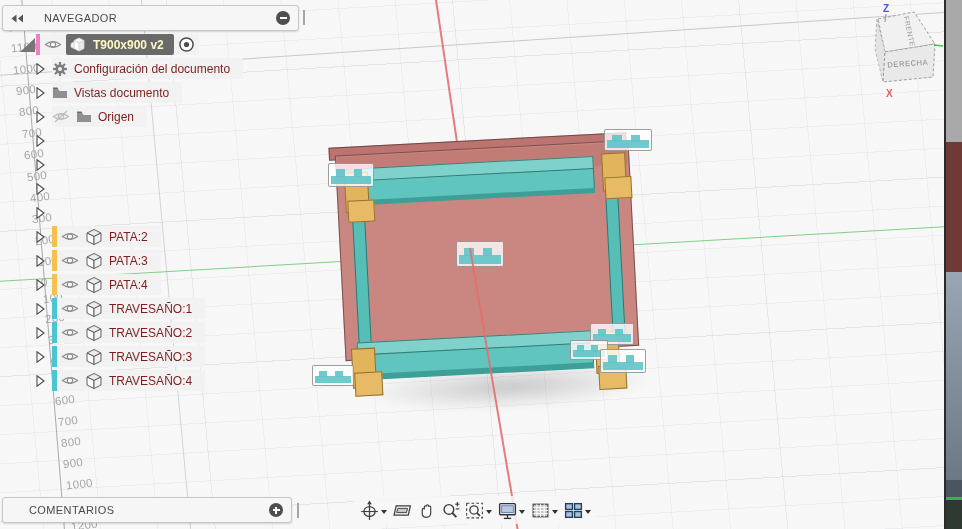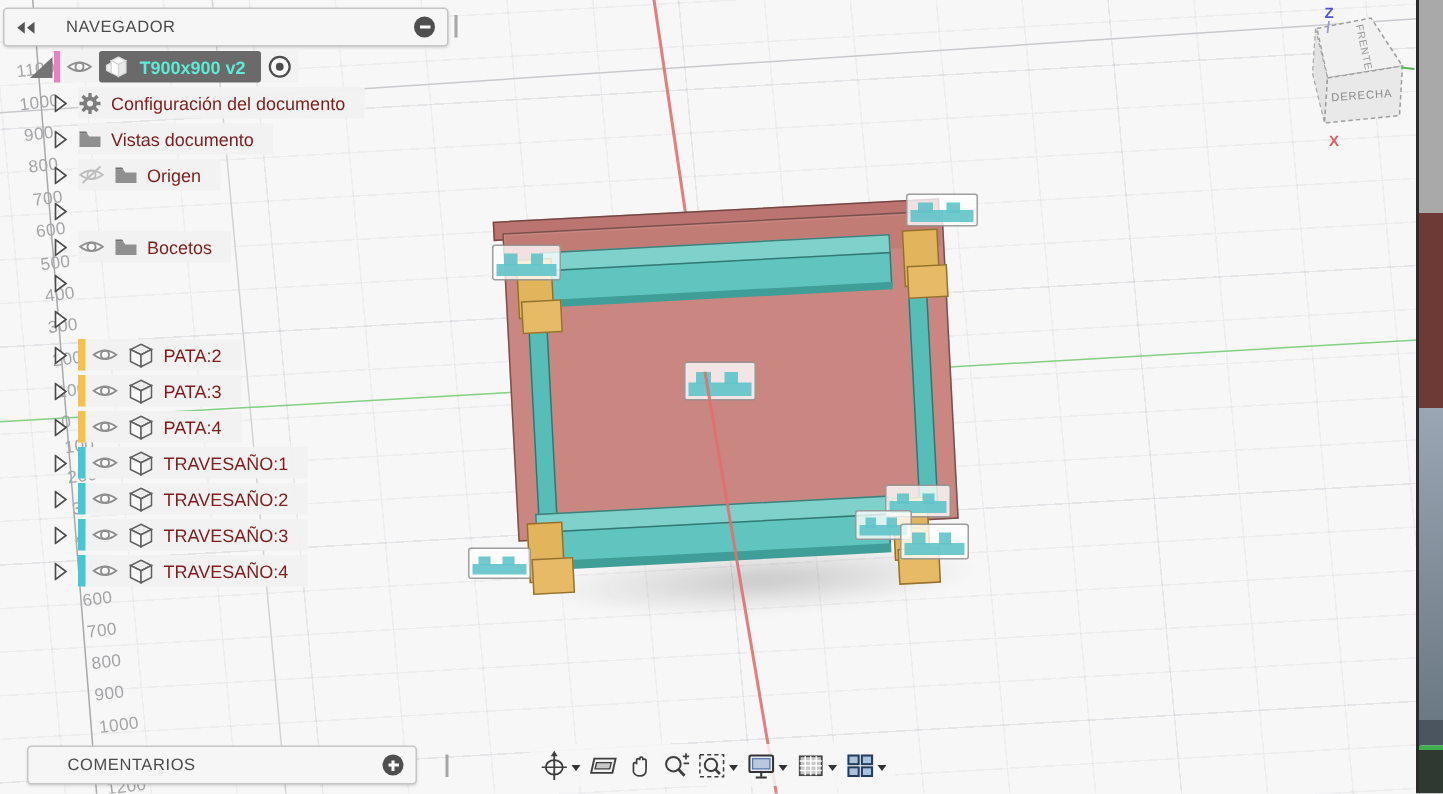--- a/index.html
+++ b/index.html
@@ -62,21 +62,21 @@
 
   
   .trow{position:absolute;left:36px;height:21px;display:flex;align-items:center;z-index:20;}
   .chip{height:21px;display:flex;align-items:center;background:rgba(241,241,241,.96);
     padding-right:13px;}
   .chip .cbar{width:5px;height:21px;margin-right:4px;}
   .chip .lbl{font-size:12px;color:#7f1d1d;margin-left:6px;white-space:nowrap;}
   .expwrap{width:16px;display:flex;align-items:center;}
   .rootchip{height:21px;background:#6a6a6a;border-radius:2px;display:flex;align-items:center;
     padding:0 10px 0 2px;}
-  .rootchip .lbl{font-size:12px;font-weight:bold;color:#5eead4;margin-left:5px;white-space:nowrap;}
+  .rootchip .lbl{font-size:12px;font-weight:bold;color:#fef9c3;margin-left:5px;white-space:nowrap;}
   .lightchip{height:21px;background:rgba(241,241,241,.96);display:flex;align-items:center;
     padding:0 4px;}
   #roottri{position:absolute;left:20px;top:38px;width:0;height:0;z-index:20;
     border-left:15px solid transparent;border-bottom:14px solid #757575;}
 
   
   #navtoolbar{position:absolute;left:354px;top:496px;height:28px;display:flex;align-items:center;
     background:rgba(247,247,248,.85);border-radius:3px;z-index:30;padding:0 3px;}
   .tbtn{width:24px;height:26px;display:flex;align-items:center;justify-content:center;cursor:pointer;}
   .caret{width:0;height:0;border:3.5px solid transparent;border-top:4.5px solid #333;
@@ -310,36 +310,20 @@
       </div>
     </div>
     <div class="trow" style="top: 154px;">
       <div class="expwrap">
         <span style="display: inline-flex; align-items: center;">
           <svg width="9" height="12" viewBox="0 0 9 12">
             <polygon points="1,0.8 8,6 1,11.2" fill="#fdfdfd" stroke="#4a4a4a" stroke-width="1.1"></polygon>
           </svg>
         </span>
       </div>
-      <div class="chip">
-        <span style="display: inline-flex; align-items: center;">
-          <svg width="18" height="13" viewBox="0 0 18 13">
-            <path d="M1.5 6.5 Q9 0.8 16.5 6.5 Q9 12.2 1.5 6.5 Z" fill="#fdfdfd" stroke="#8f8f8f" stroke-width="1.3"></path>
-            <circle cx="9" cy="6.5" r="2.7" fill="none" stroke="#8f8f8f" stroke-width="1.3"></circle>
-          </svg>
-        </span>
-        <span style="width: 6px;"></span>
-        <span style="display: inline-flex; align-items: center;">
-          <svg width="16" height="13" viewBox="0 0 16 13">
-            <path d="M1 3 L6 3 L7.6 5 L15 5 L15 12 L1 12 Z" fill="#8f8f8f"></path>
-            <path d="M1 3 L1 1.6 L5.4 1.6 L6.4 3 Z" fill="#6f6f6f"></path>
-          </svg>
-        </span>
-        <span class="lbl">Bocetos</span>
-      </div>
     </div>
     <div class="trow" style="top: 178px;">
       <div class="expwrap">
         <span style="display: inline-flex; align-items: center;">
           <svg width="9" height="12" viewBox="0 0 9 12">
             <polygon points="1,0.8 8,6 1,11.2" fill="#fdfdfd" stroke="#4a4a4a" stroke-width="1.1"></polygon>
           </svg>
         </span>
       </div>
     </div>
@@ -536,21 +520,21 @@
             <polygon points="9,1.5 16,5 9,8.5 2,5" fill="#ececec" stroke="#606060" stroke-width="1"></polygon>
             <polygon points="2,5 9,8.5 9,16.5 2,13" fill="#fbfbfb" stroke="#606060" stroke-width="1"></polygon>
             <polygon points="16,5 9,8.5 9,16.5 16,13" fill="#f2f2f2" stroke="#606060" stroke-width="1"></polygon>
           </svg>
         </span>
         <span class="lbl">TRAVESAÑO:4</span>
       </div>
     </div>
   </div>
 
-<div class="panelbar" id="companel" style="left:2px;top:497px;width:260px;padding:0 8px 0 26px;margin-left:16px;">
+<div class="panelbar" id="companel" style="left:2px;top:497px;width:290px;padding:0 8px 0 26px;">
   <span class="ptitle">COMENTARIOS</span>
   <div class="circlebtn plus"></div>
 </div>
 <div class="scrollnub" style="left:297px;top:503px;"></div>
 
 <div id="navtoolbar">
     <div class="tbtn">
       <svg width="21" height="21" viewBox="0 0 20 20">
         <ellipse cx="10" cy="11" rx="5.4" ry="4.6" fill="none" stroke="#3f3f3f" stroke-width="1.2"></ellipse>
         <line x1="10" y1="3" x2="10" y2="19" stroke="#3f3f3f" stroke-width="1.2"></line>

